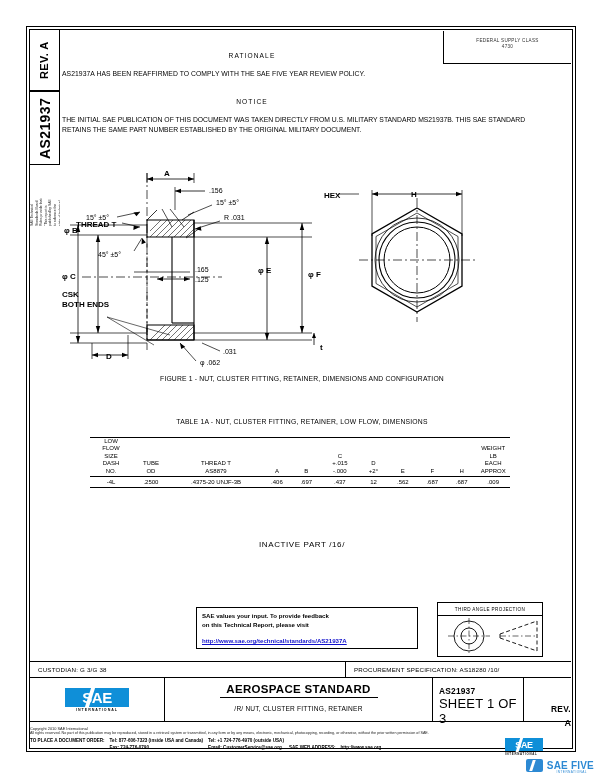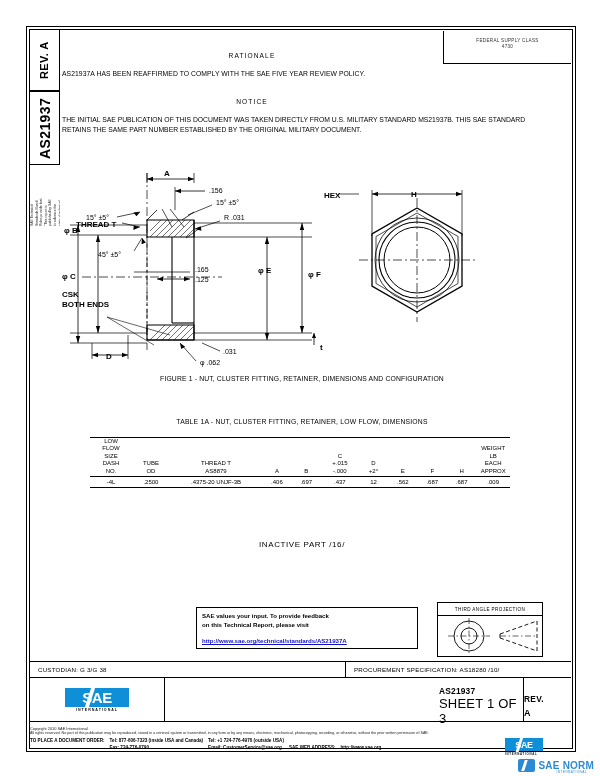--- a/index.html
+++ b/index.html
@@ -111,22 +111,22 @@
 
   #tb-center{position:absolute;left:135px;top:0;width:268px;height:44px;border-right:1.2px solid #000;box-sizing:border-box;}
   #tb-center .as-title{position:absolute;left:0;top:5px;width:100%;text-align:center;font-size:11.5px;font-weight:bold;letter-spacing:.3px;}
   #tb-center .as-underline{position:absolute;left:55px;top:19px;width:158px;height:1.2px;background:#000;}
   #tb-center .as-sub{position:absolute;left:0;top:27px;width:100%;text-align:center;font-size:6.6px;letter-spacing:.2px;}
 
   #tb-num{position:absolute;left:403px;top:0;width:91px;height:44px;border-right:1.2px solid #000;box-sizing:border-box;padding:8px 0 0 6px;}
   #tb-num .n{font-size:8.4px;font-weight:bold;letter-spacing:.2px;}
   #tb-num .s{font-size:13px;letter-spacing:.2px;}
 
-  #tb-rev{position:absolute;left:494px;top:6px;width:47px;height:44px;box-sizing:border-box;
-          display:flex;flex-direction:column;align-items:flex-start;justify-content:center;}
+  #tb-rev{position:absolute;left:494px;top:16px;width:47px;height:44px;box-sizing:border-box;
+          display:flex;flex-direction:column;align-items:flex-end;justify-content:center;}
   #tb-rev .rl{font-size:8.4px;font-weight:bold;letter-spacing:.3px;}
   #tb-rev .rv{font-size:9px;font-weight:bold;margin-top:4px;}
 
   
   #footer{left:30px;top:726px;width:470px;}
   #footer .l1{font-size:3.9px;line-height:5.2px;color:#222;}
   #footer .l2{font-size:3.7px;line-height:5px;color:#222;}
   #footer .order{margin-top:2px;font-size:4.6px;font-weight:bold;}
   #footer .order table{border-collapse:collapse;font-size:4.6px;}
   #footer .order td{padding:0 5px 0 0;vertical-align:top;line-height:6.4px;}
@@ -436,20 +436,25 @@
 
   <div class="abs" id="tb-main">
     <div id="tb-logo">
       <div id="sae-logo-box">
         <span class="slash"></span>
         <span class="saetxt">SAE</span>
       </div>
       <div class="intl">INTERNATIONAL</div>
     </div>
 
+    <div id="tb-center">
+      <div class="as-title">AEROSPACE STANDARD</div>
+      <div class="as-underline"></div>
+      <div class="as-sub">/R/ NUT, CLUSTER FITTING, RETAINER</div>
+    </div>
 
     <div id="tb-num">
       <div class="n">AS21937</div>
       <div class="s">SHEET 1 OF 3</div>
     </div>
 
     <div id="tb-rev">
       <div class="rl">REV.</div>
       <div class="rv">A</div>
     </div>
@@ -481,17 +486,17 @@
   <div class="abs" id="footer-logo">
     <div class="fl">
       <span class="slash"></span>
       <span class="saetxt">SAE</span>
     </div>
     <div class="fintl">INTERNATIONAL</div>
   </div>
 
   <div class="abs" id="watermark">
     <div class="wm-badge"></div>
-    <div class="wm-text">SAE NORM</div>
+    <div class="wm-text">SAE FIVE</div>
     <div class="wm-sub">INTERNATIONAL</div>
   </div>
 
 </div>
 
 </body></html>

